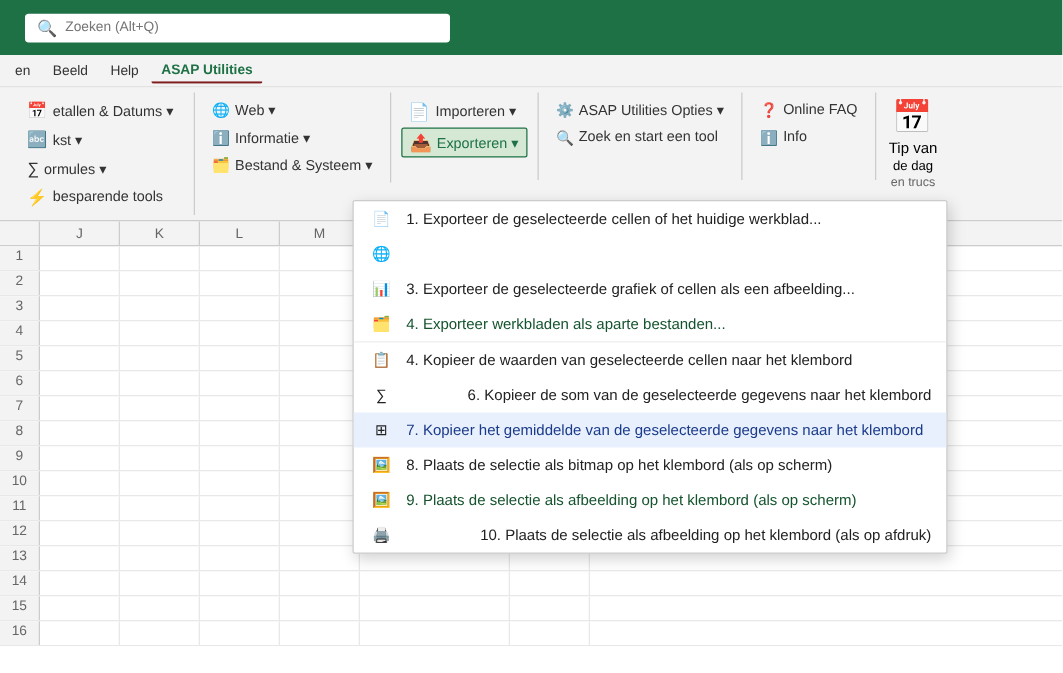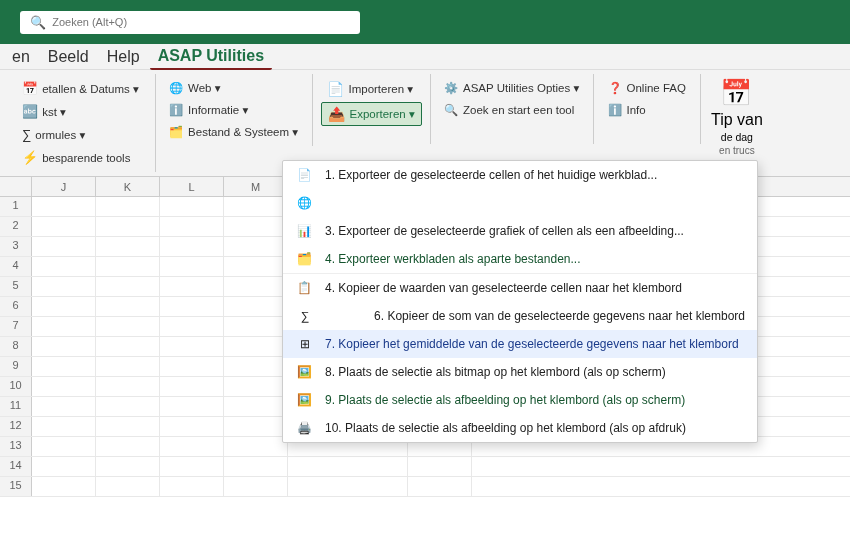--- a/index.html
+++ b/index.html
@@ -49,21 +49,21 @@
       height: 26px;
       display: flex;
       align-items: center;
       padding: 0 4px;
       border-bottom: 1px solid #ddd;
       gap: 2px;
     }
     .menu-item {
       padding: 3px 8px;
       cursor: pointer;
-      font-size: 16px;
+      font-size: 11px;
       color: #333;
       border-radius: 2px;
     }
     .menu-item.active {
       color: #1e7145;
       font-weight: 600;
       border-bottom: 2px solid #7f1d1d;
     }
 
     
@@ -308,21 +308,21 @@
       </button>
       <button class="ribbon-btn">
         <span>ℹ️</span>
         <span>Info</span>
       </button>
     </div>
   </div>
 
   <div class="tip-group">
     <span style="font-size:26px;">📅</span>
-    <span style="font-size:16px;">Tip van</span>
+    <span style="font-size:12px;">Tip van</span>
     <span style="font-size:10.5px;">de dag</span>
     <span style="font-size:10px; color:#666;">en trucs</span>
   </div>
 </div>
 
 <div class="spreadsheet-area">
   <div class="column-headers">
     <div class="col-header row-num"></div>
     <div class="col-header">J</div>
     <div class="col-header">K</div>
@@ -460,20 +460,29 @@
       </div>
       <div class="grid-row">
         <div class="grid-cell row-num">15</div>
     <div class="grid-cell"></div>
     <div class="grid-cell"></div>
     <div class="grid-cell"></div>
     <div class="grid-cell"></div>
     <div class="grid-cell" style="width:120px;min-width:120px;"></div>
     <div class="grid-cell"></div>
       </div>
+      <div class="grid-row">
+        <div class="grid-cell row-num">16</div>
+    <div class="grid-cell"></div>
+    <div class="grid-cell"></div>
+    <div class="grid-cell"></div>
+    <div class="grid-cell"></div>
+    <div class="grid-cell" style="width:120px;min-width:120px;"></div>
+    <div class="grid-cell"></div>
+      </div>
     </div>
 </div>
 
 <div class="dropdown-menu" id="dropdown-menu">
     <div class="dropdown-item">
       <span class="dropdown-item-icon">📄</span>
       <span class="dropdown-item-text" style="color: rgb(34, 34, 34);">1. Exporteer de geselecteerde cellen of het huidige werkblad...</span>
     </div>
     <div class="dropdown-item">
       <span class="dropdown-item-icon">🌐</span>
@@ -502,15 +511,15 @@
     <div class="dropdown-item">
       <span class="dropdown-item-icon">🖼️</span>
       <span class="dropdown-item-text" style="color: rgb(34, 34, 34);">8. Plaats de selectie als bitmap op het klembord (als op scherm)</span>
     </div>
     <div class="dropdown-item">
       <span class="dropdown-item-icon">🖼️</span>
       <span class="dropdown-item-text" style="color: #14532d;">9. Plaats de selectie als afbeelding op het klembord (als op scherm)</span>
     </div>
     <div class="dropdown-item">
       <span class="dropdown-item-icon">🖨️</span>
-      <span class="dropdown-item-text" style="color: rgb(34, 34, 34);">10. Plaats de selectie als afbeelding op het klembord (als op afdruk)</span>
+      <span class="dropdown-item-text" style="color: rgb(34, 34, 34); text-align: right;">10. Plaats de selectie als afbeelding op het klembord (als op afdruk)</span>
     </div>
   </div>
 
 </body></html>

